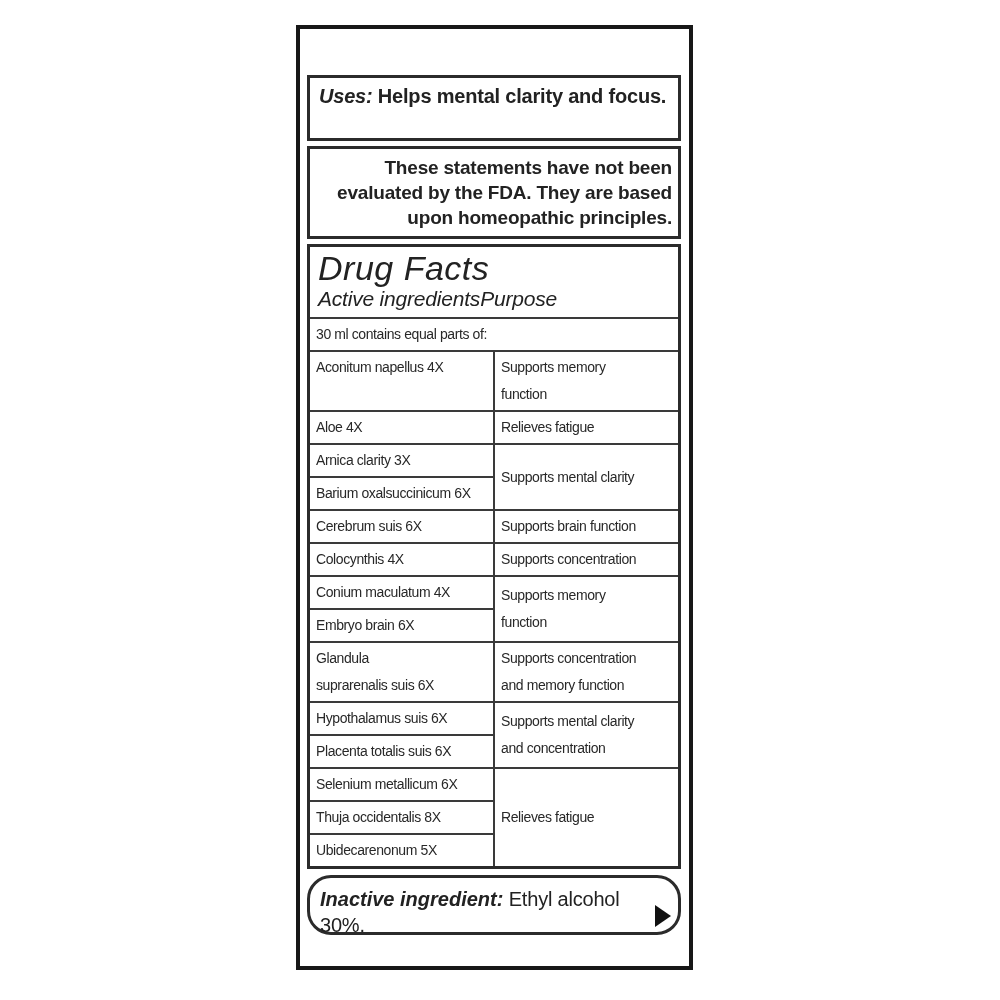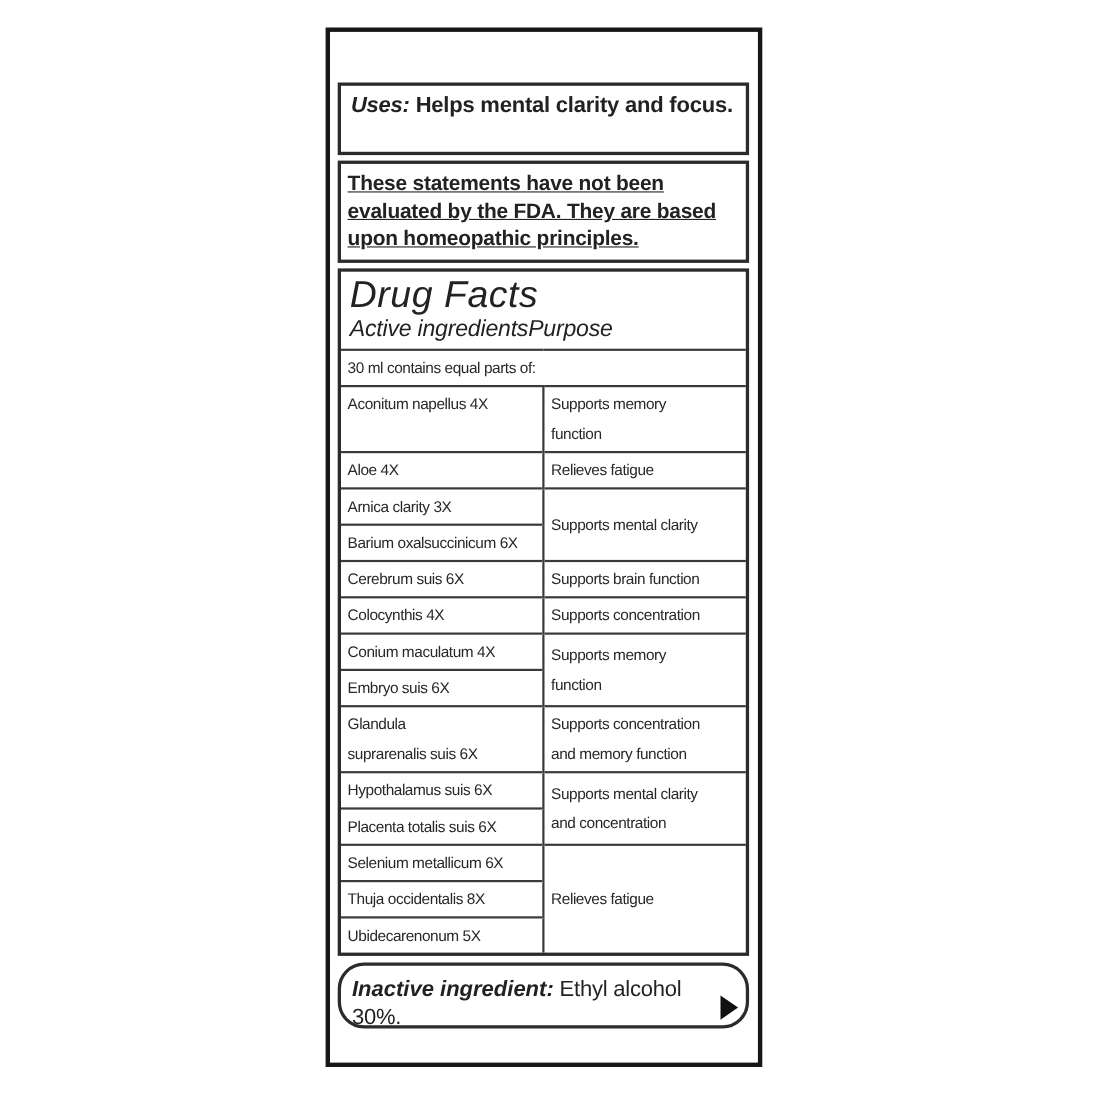--- a/index.html
+++ b/index.html
@@ -51,24 +51,23 @@
     font-style: italic;
   }
   
   .fda-box {
     margin-top: 5px;
     min-height: 87px;
     padding: 6px 6px 6px 6px;
     font-size: 19px;
     font-weight: bold;
     line-height: 25px;
-    text-align: left;
+    text-align: right;
     white-space: pre-line;
     letter-spacing: -0.2px;
-    text-decoration: underline;
   }
   
   .df-box {
     margin-top: 5px;
     padding: 0;
   }
   .df-title {
     font-size: 34px;
     font-weight: normal;
     font-style: italic;
@@ -189,21 +188,21 @@
               <tr>
                 <td class="ing">Colocynthis 4X</td>
                 <td class="pur" rowspan="1">Supports concentration</td>
               </tr>
               <tr>
                 <td class="ing">Conium maculatum 4X</td>
                 <td class="pur" rowspan="2">Supports memory
 function</td>
               </tr>
               <tr>
-                <td class="ing">Embryo suis 6X</td>
+                <td class="ing">Embryo brain 6X</td>
               </tr>
               <tr>
                 <td class="ing">Glandula
 suprarenalis suis 6X</td>
                 <td class="pur" rowspan="1">Supports concentration
 and memory function</td>
               </tr>
               <tr>
                 <td class="ing">Hypothalamus suis 6X</td>
                 <td class="pur" rowspan="2">Supports mental clarity

